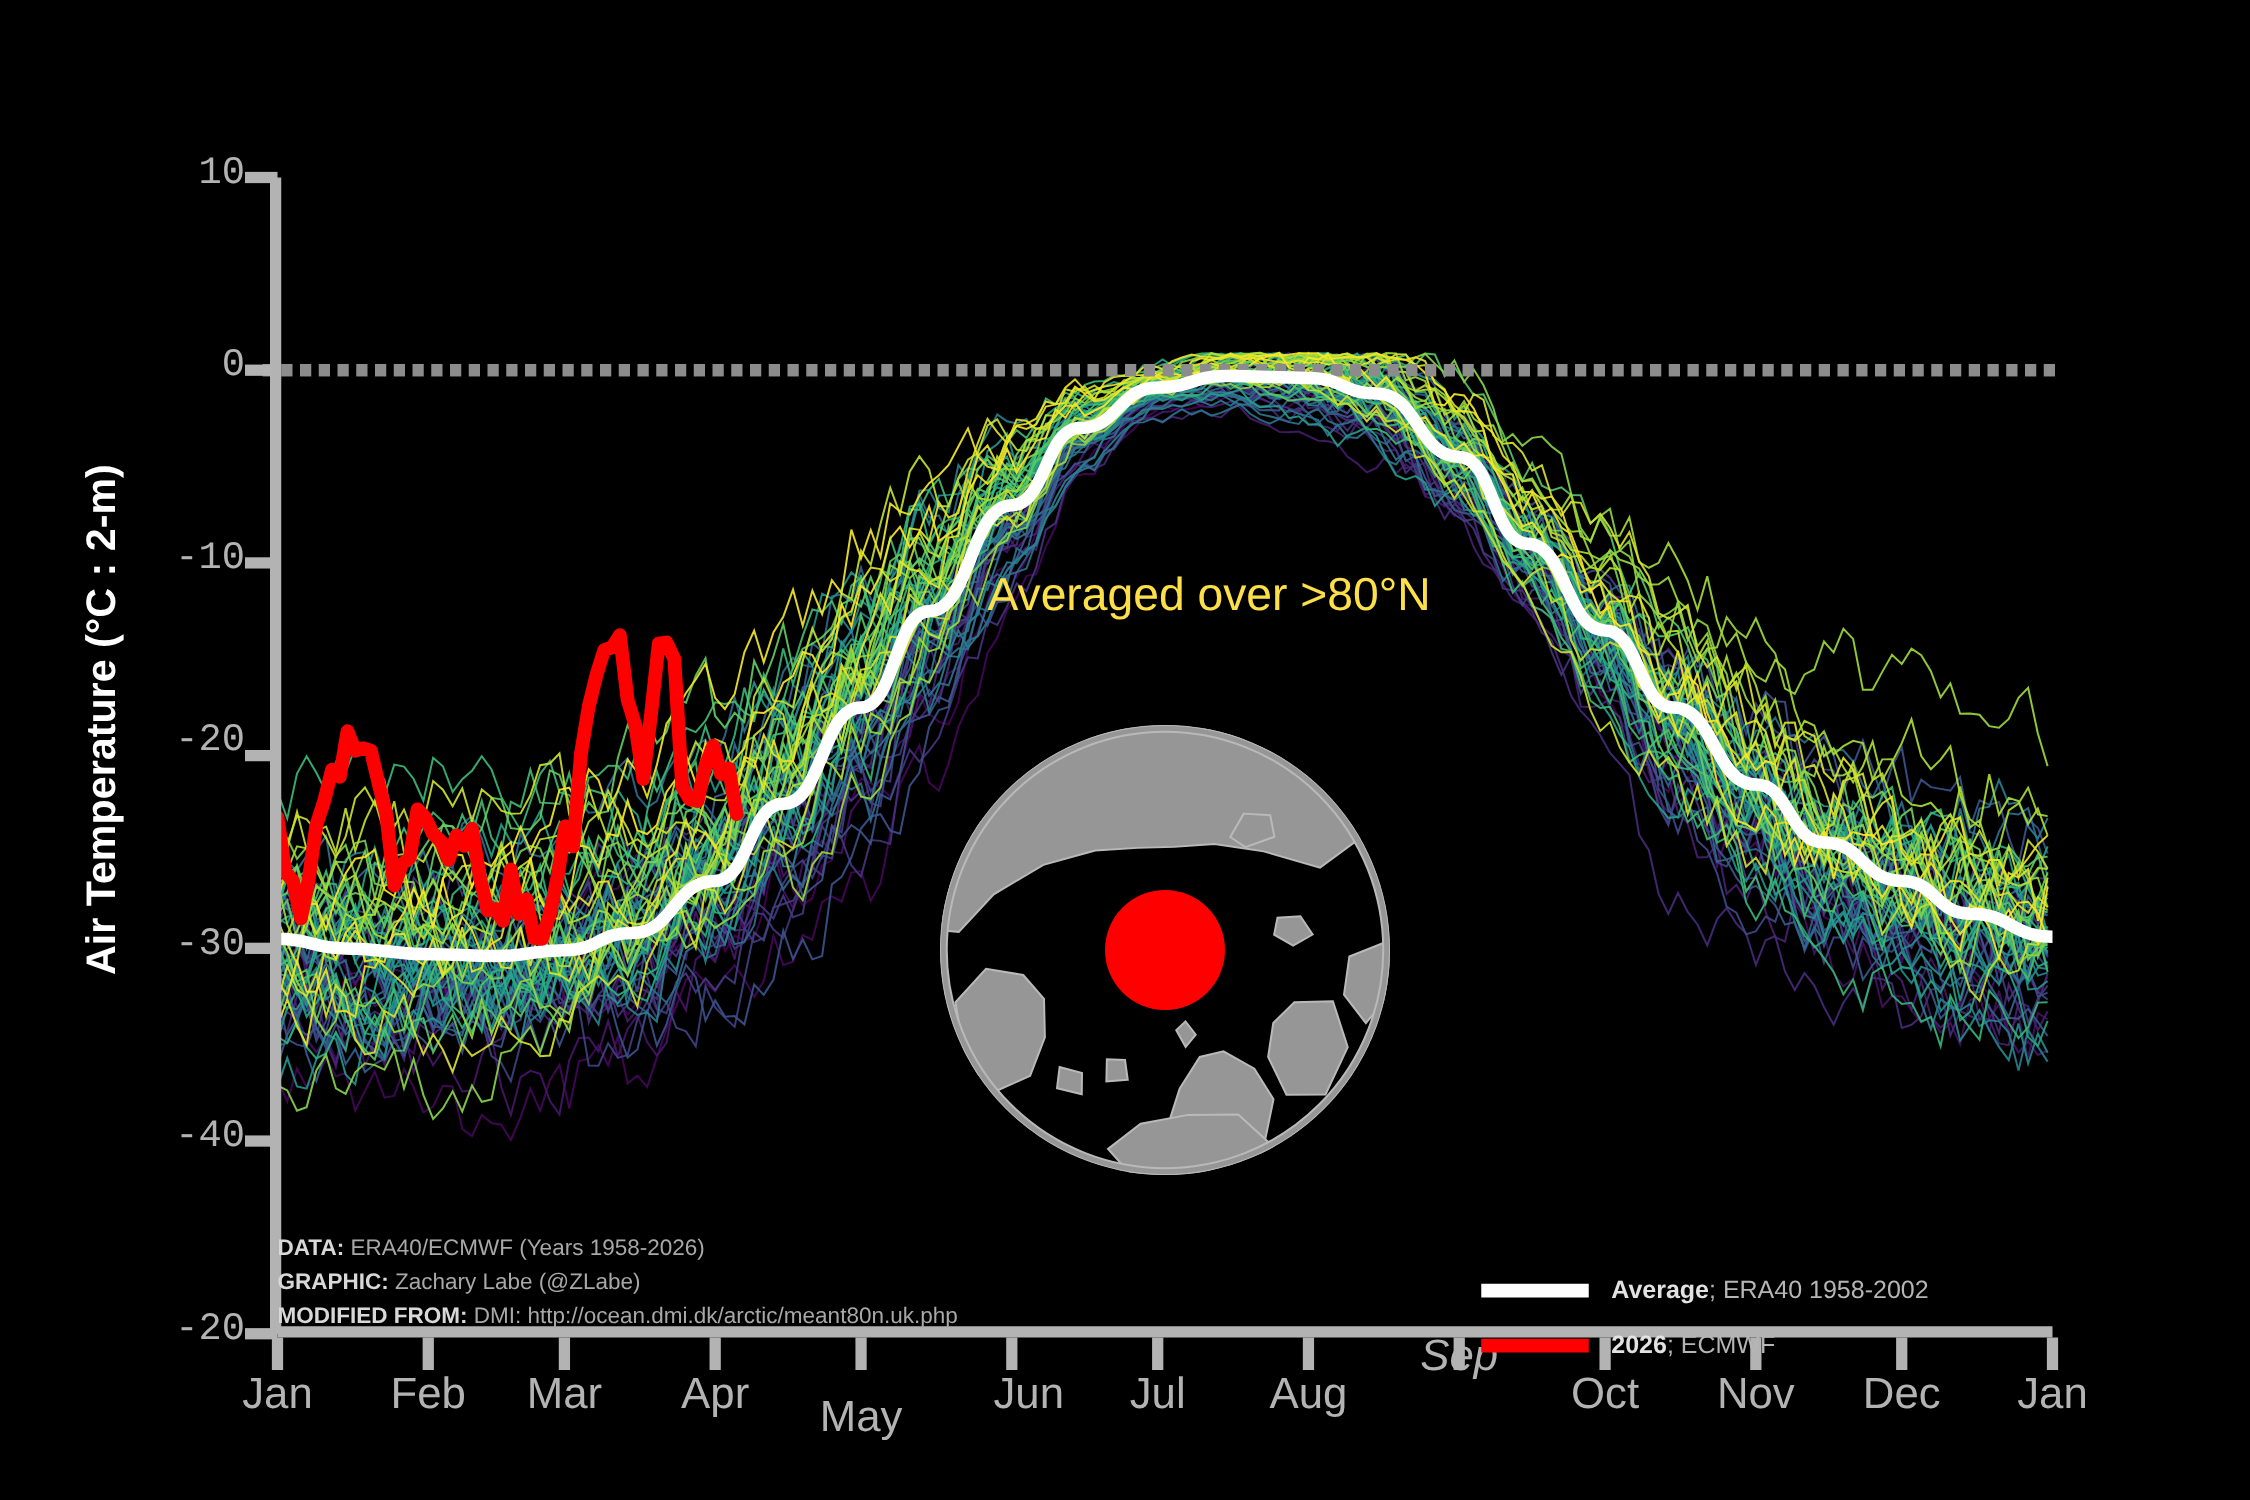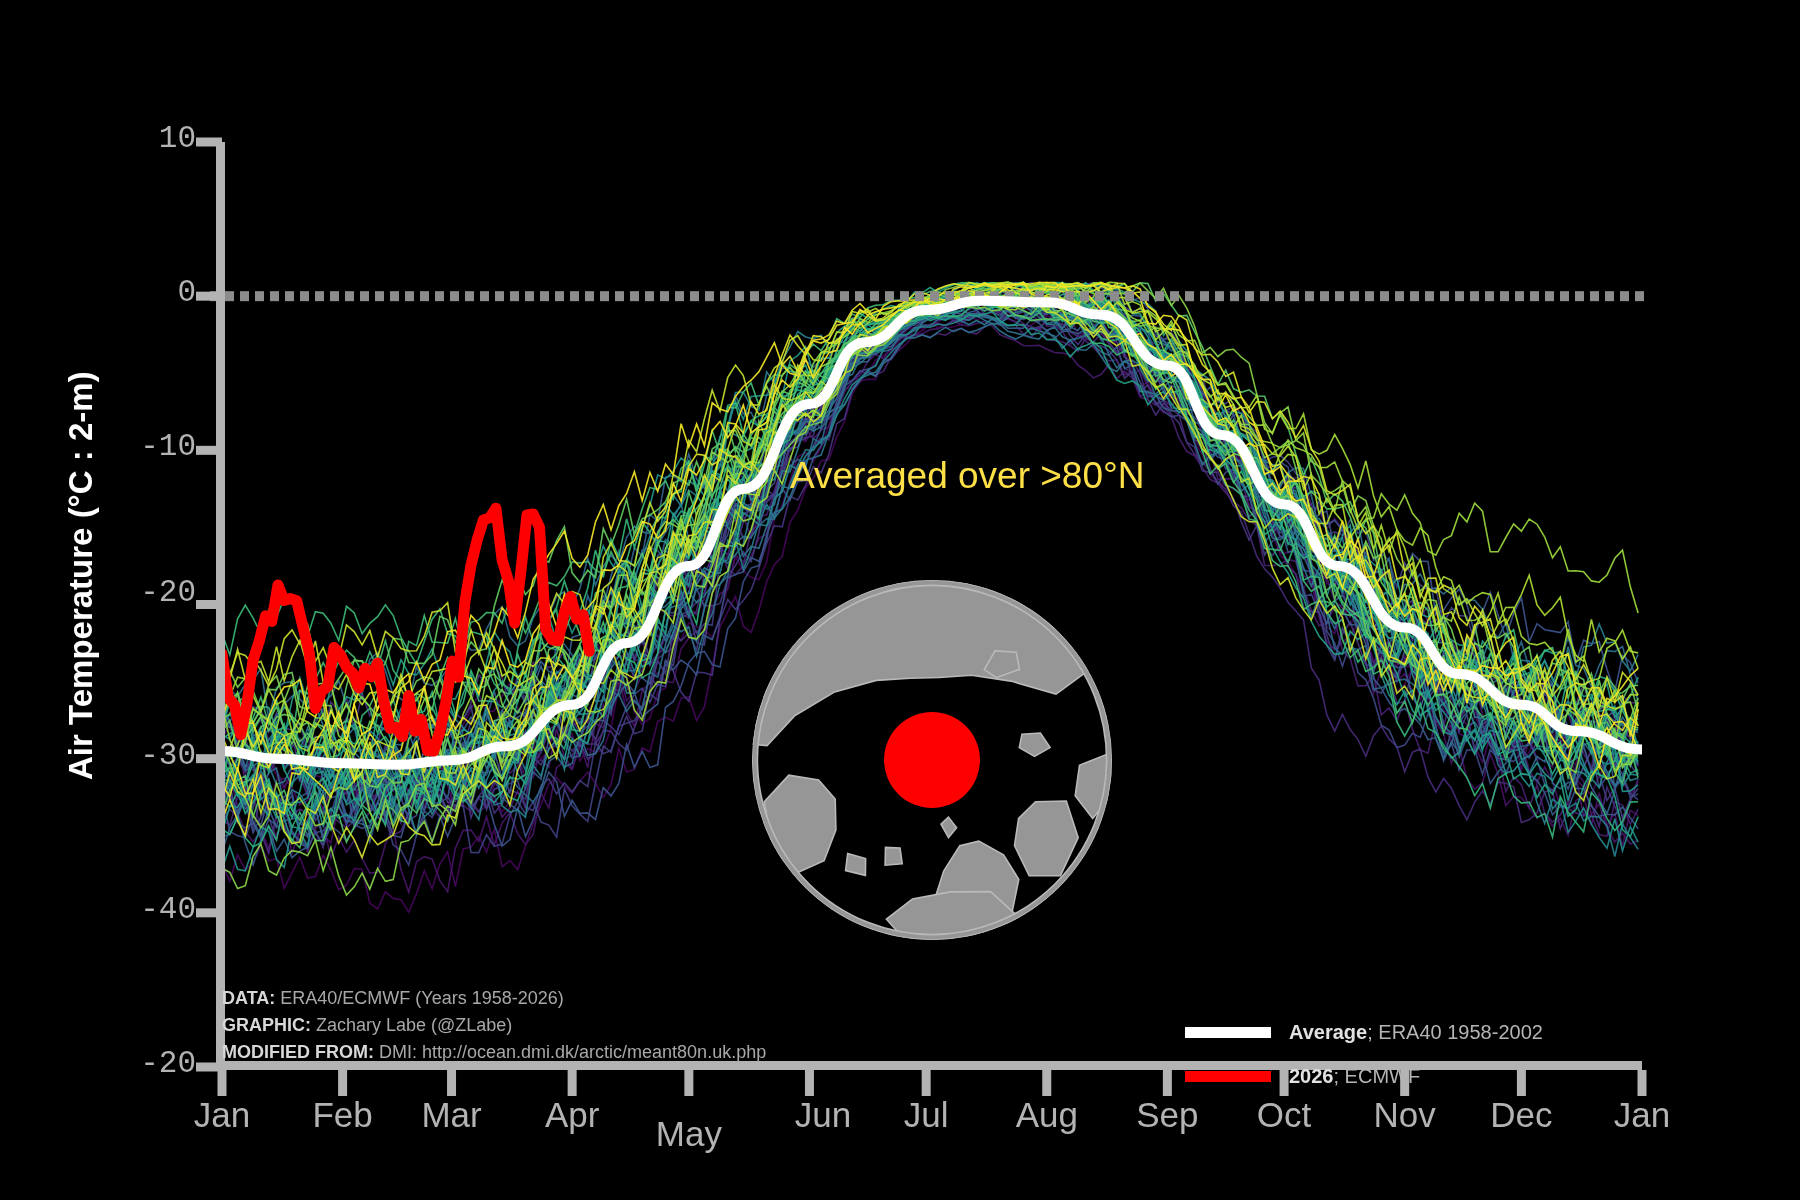--- a/index.html
+++ b/index.html
@@ -302,21 +302,21 @@
     </div>
   <div id="xlabels">
       <div class="xlab" style="left: 162px; top: 1095px;">Jan</div>
       <div class="xlab" style="left: 282.603px; top: 1095px;">Feb</div>
       <div class="xlab" style="left: 391.534px; top: 1095px;">Mar</div>
       <div class="xlab" style="left: 512.137px; top: 1095px;">Apr</div>
       <div class="xlab" style="left: 628.849px; top: 1095px; margin-top: 19px;">May</div>
       <div class="xlab" style="left: 763px; top: 1095px;">Jun</div>
       <div class="xlab" style="left: 866.164px; top: 1095px;">Jul</div>
       <div class="xlab" style="left: 986.767px; top: 1095px;">Aug</div>
-      <div class="xlab" style="left: 1107.37px; top: 1095px;">Sep</div>
+      <div class="xlab" style="left: 1107.37px; top: 1065px; font-style: italic;">Sep</div>
       <div class="xlab" style="left: 1224.08px; top: 1095px;">Oct</div>
       <div class="xlab" style="left: 1344.68px; top: 1095px;">Nov</div>
       <div class="xlab" style="left: 1461.4px; top: 1095px;">Dec</div>
       <div class="xlab" style="left: 1582px; top: 1095px;">Jan</div>
     </div>
 
   <div id="annot" style="left: 790px; top: 455px;">Averaged over &gt;80°N</div>
 
   <div id="credits">
     <div><b>DATA:</b><span> ERA40/ECMWF (Years 1958-2026)</span></div>

